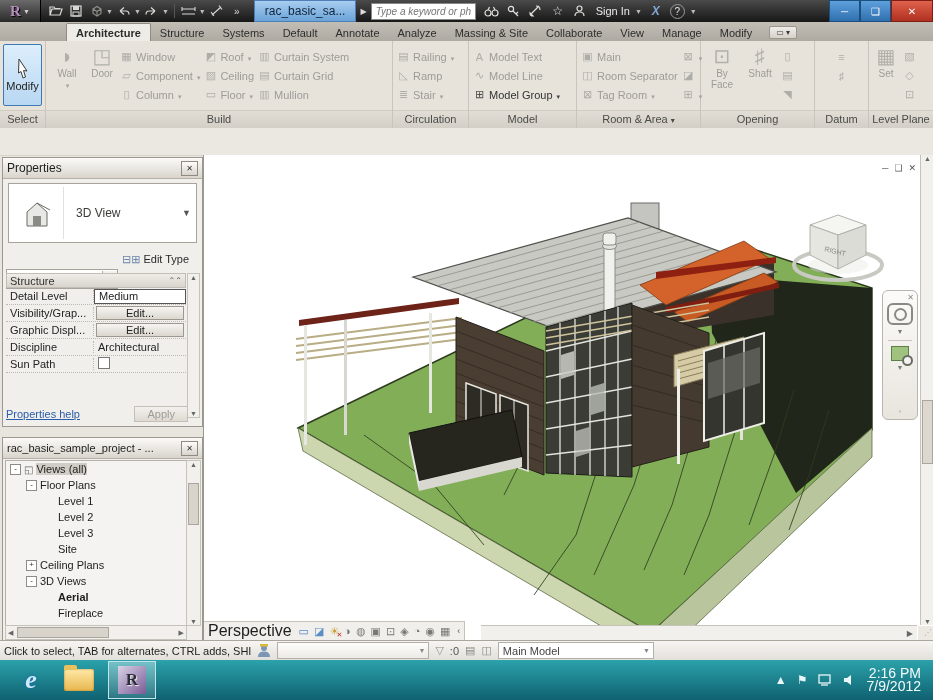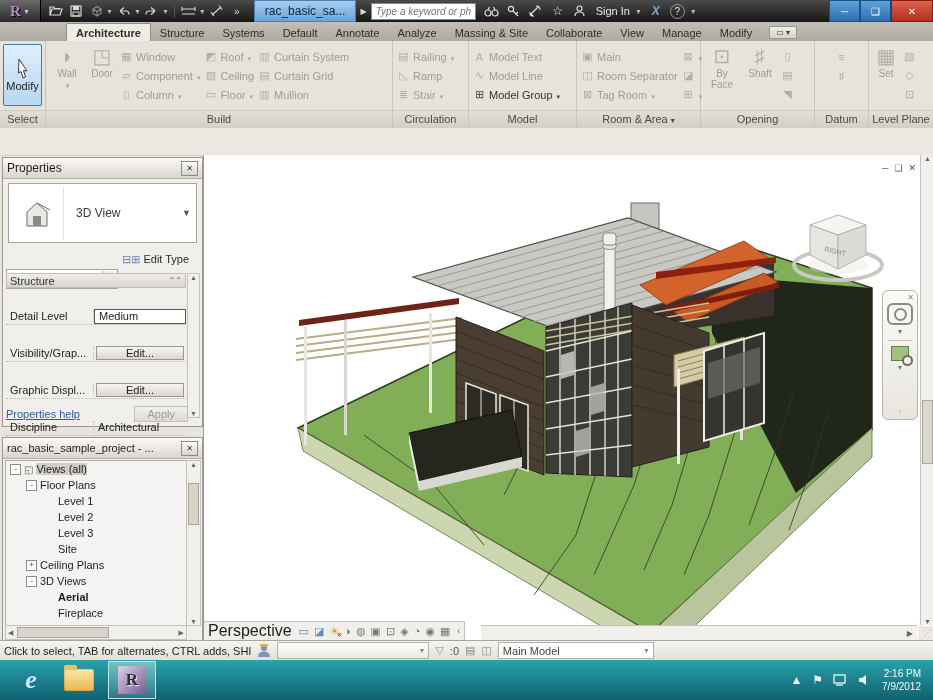--- a/index.html
+++ b/index.html
@@ -59,21 +59,21 @@
   #typesel .tdd{margin-left:auto;margin-right:5px;color:#555;font-size:9px;}
   #instrow{position:absolute;left:3px;top:90px;width:193px;height:22px;display:flex;align-items:center;gap:4px;}
   #instsel{width:110px;height:18px;border:1px solid #a8a49c;background:#fff;display:flex;align-items:center;font-size:11px;color:#222;margin-top:40px;}
   #instsel span.lbl{padding-left:3px;}
   #instsel .dd{margin-left:auto;width:14px;height:16px;background:linear-gradient(#f4f3f0,#d8d4cc);border-left:1px solid #b4b0a8;font-size:8px;display:flex;align-items:center;justify-content:center;color:#444;}
   #edittype{display:flex;align-items:center;gap:3px;color:#2a2a28;font-size:11px;}
   #edittype .eicon{color:#6c86a8;font-size:11px;}
   #sechdr{position:absolute;left:3px;top:115px;width:180px;height:15px;background:linear-gradient(#efEDe8,#d9d5cd);border:1px solid #c2beb6;display:flex;align-items:center;padding:0 3px;box-sizing:border-box;color:#333;}
   #sechdr .chev{margin-left:auto;font-size:8px;color:#555;}
   #ptable{position:absolute;left:3px;top:130px;width:180px;}
-  .prow{display:flex;height:16px;align-items:center;border-bottom:1px dotted #bcb9b2;margin-top:20px;}
+  .prow{display:flex;height:16px;align-items:center;border-bottom:1px dotted #bcb9b2;}
   .prow .pl{width:88px;padding-left:4px;color:#222;border-right:1px dotted #bcb9b2;box-sizing:border-box;overflow:hidden;white-space:nowrap;}
   .prow .pv{flex:1;padding-left:4px;color:#222;white-space:nowrap;overflow:hidden;}
   .pv.sel{border:1px solid #555;background:#fff;height:13px;line-height:13px;}
   .pv.btn{margin:1px 2px;border:1px solid #9c9890;background:linear-gradient(#f6f5f2,#dbd7cf);text-align:center;height:12px;line-height:12px;padding-left:0;}
   .pv .cb{width:10px;height:10px;border:1px solid #777;background:#fff;display:inline-block;}
   #pscroll{position:absolute;right:2px;top:115px;width:13px;height:145px;background:#f1f0ed;border:1px solid #c6c3bb;box-sizing:border-box;display:flex;flex-direction:column;justify-content:space-between;align-items:center;color:#666;font-size:7px;}
   #pfoot{position:absolute;left:3px;bottom:4px;width:190px;display:flex;align-items:center;}
   #prophelp{color:#2a5ca8;text-decoration:underline;}
   #applybtn{margin-left:auto;margin-right:8px;color:#9d9c97;padding:1px 12px;border:1px solid #c4c0b8;background:linear-gradient(#f2f1ee,#dedad2);}
   
@@ -128,21 +128,21 @@
   
   #taskbar{left:0;top:660px;width:933px;height:40px;background:linear-gradient(#2ba2ab,#0f6170);display:flex;align-items:center;}
   .tkicon{width:34px;height:32px;margin-left:14px;display:flex;align-items:center;justify-content:center;}
   #ie-ico{position:relative;font-family:"Liberation Serif",serif;font-style:italic;font-weight:bold;font-size:26px;color:#cfe9fb;text-shadow:0 0 4px #1a6fae;}
   #folder-ico{width:30px;height:22px;background:linear-gradient(#ffe9a8,#e8b64e);border-radius:2px;position:relative;box-shadow:inset 0 0 2px #9c7520;}
   #folder-ico::before{content:"";position:absolute;left:0;top:-4px;width:13px;height:5px;background:#e8c05e;border-radius:2px 2px 0 0;}
   #revit-task{width:46px;height:36px;margin-left:12px;border:1px solid #bfe4ea;background:linear-gradient(rgba(255,255,255,.35),rgba(255,255,255,.12));display:flex;align-items:center;justify-content:center;}
   #revit-task .ricon{width:28px;height:28px;background:linear-gradient(135deg,#d8d4e6,#7b5a96);display:flex;align-items:center;justify-content:center;font-weight:bold;font-size:17px;color:#2e2e38;font-family:"Liberation Serif",serif;text-shadow:1px 1px 1px #eee;}
   #tray{margin-left:auto;display:flex;align-items:center;gap:10px;padding-right:12px;color:#eaf6f8;}
   #tray .tico{font-size:12px;}
-  #clock{text-align:right;font-size:10px;line-height:13px;color:#f2fbfc;}
+  #clock{text-align:right;font-size:14px;line-height:13px;color:#f2fbfc;}
   .spk{position:relative;}
   .spk::after{content:"";position:absolute;right:-4px;bottom:-2px;width:9px;height:9px;border:2px solid #e04030;border-radius:50%;}
 </style>
 </head>
 <body>
 
 <div id="app">
 
   <div id="titlebar" class="abs">
     <div id="appbtn">

